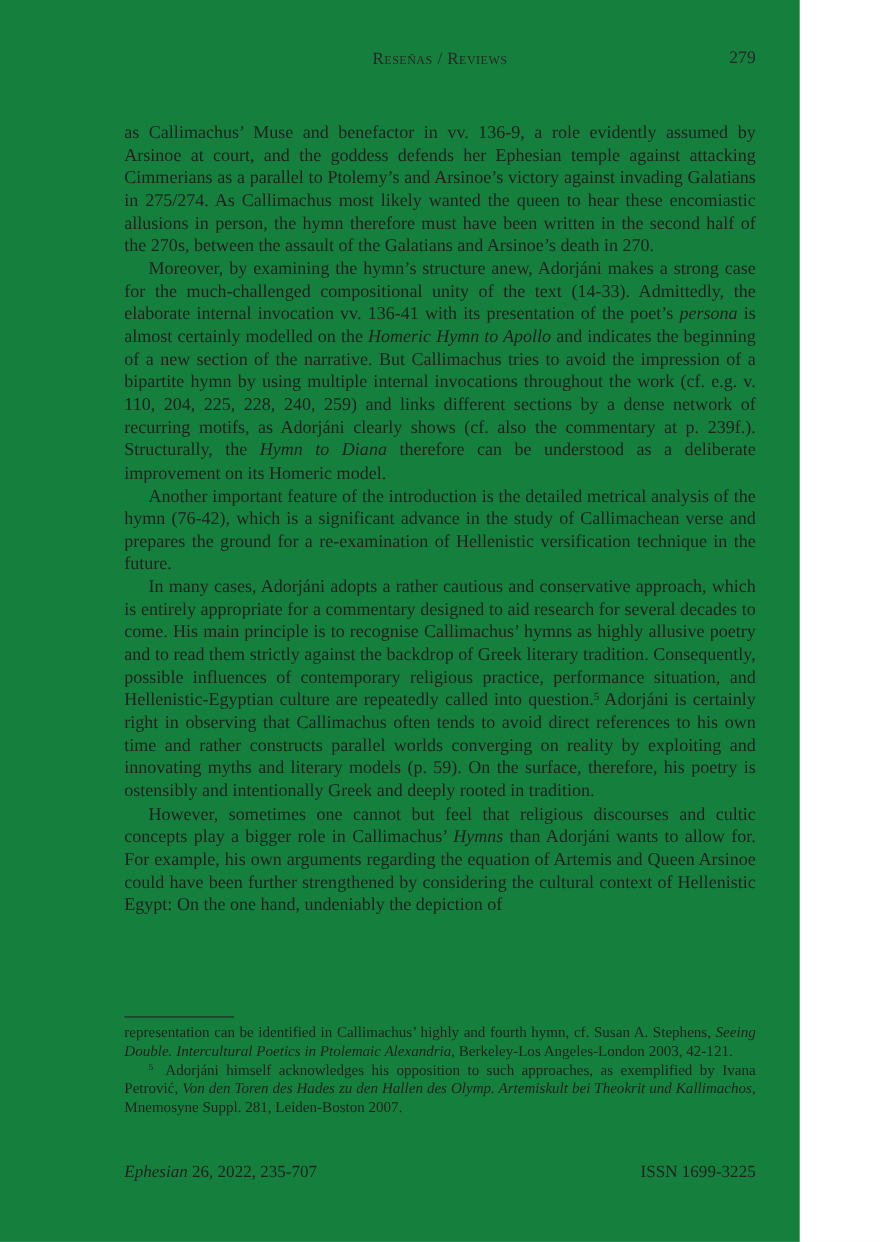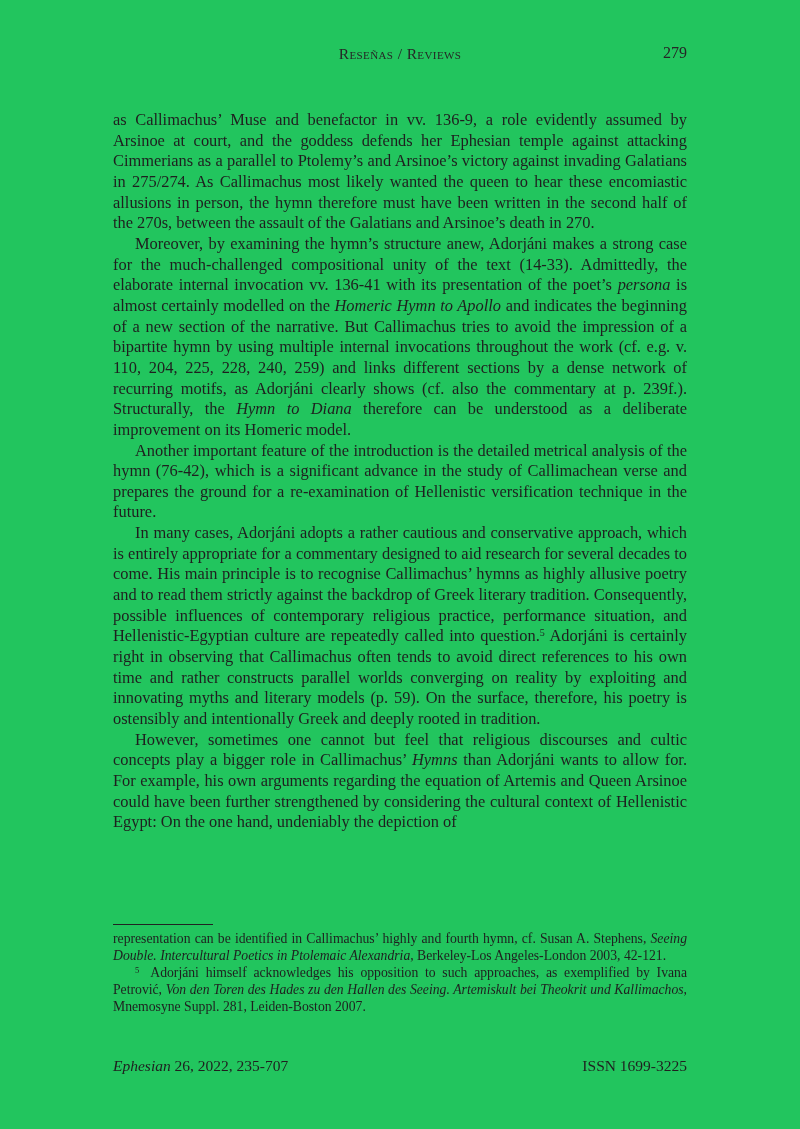--- a/index.html
+++ b/index.html
@@ -9,23 +9,23 @@
   }
   body {
     width: 800px;
     height: 1129px;
     font-family: "Liberation Serif", serif;
     color: #1f1f1f;
     overflow: hidden;
   }
   .page {
     position: relative;
-    width: 800px;
+    width: 727px;
     height: 1129px;
-    background: #22c55e;
+    background: #15803d;
   }
   
   .header {
     position: absolute;
     top: 45px;
     left: 113px;
     width: 574px;
     height: 20px;
   }
   .running-head {
@@ -126,21 +126,21 @@
       <p class="para indent"><span>Moreover, by examining the hymn’s structure anew, Adorjáni makes a strong case for the much-challenged compositional unity of the text (14-33). Admittedly, the elaborate internal invocation vv. 136-41 with its presentation of the poet’s </span><i>persona</i><span> is almost certainly modelled on the </span><i>Homeric Hymn to Apollo</i><span> and indicates the beginning of a new section of the narrative. But Callimachus tries to avoid the impression of a bipartite hymn by using multiple internal invocations throughout the work (cf. e.g. v. 110, 204, 225, 228, 240, 259) and links different sections by a dense network of recurring motifs, as Adorjáni clearly shows (cf. also the commentary at p. 239f.). Structurally, the </span><i>Hymn to Diana</i><span> therefore can be understood as a deliberate improvement on its Homeric model.</span></p>
       <p class="para indent"><span>Another important feature of the introduction is the detailed metrical analysis of the hymn (76-42), which is a significant advance in the study of Callimachean verse and prepares the ground for a re-examination of Hellenistic versification technique in the future.</span></p>
       <p class="para indent"><span>In many cases, Adorjáni adopts a rather cautious and conservative approach, which is entirely appropriate for a commentary designed to aid research for several decades to come. His main principle is to recognise Callimachus’ hymns as highly allusive poetry and to read them strictly against the backdrop of Greek literary tradition. Consequently, possible influences of contemporary religious practice, performance situation, and Hellenistic-Egyptian culture are repeatedly called into question.</span><sup>5</sup><span> Adorjáni is certainly right in observing that Callimachus often tends to avoid direct references to his own time and rather constructs parallel worlds converging on reality by exploiting and innovating myths and literary models (p. 59). On the surface, therefore, his poetry is ostensibly and intentionally Greek and deeply rooted in tradition.</span></p>
       <p class="para indent"><span>However, sometimes one cannot but feel that religious discourses and cultic concepts play a bigger role in Callimachus’ </span><i>Hymns</i><span> than Adorjáni wants to allow for. For example, his own arguments regarding the equation of Artemis and Queen Arsinoe could have been further strengthened by considering the cultural context of Hellenistic Egypt: On the one hand, undeniably the depiction of</span></p>
     </div>
 
   <div class="footnote-rule"></div>
 
   <div class="footnotes" id="footnote-list">
       <p class="footnote"><span>representation can be identified in Callimachus’ highly and fourth hymn, cf. Susan A. Stephens, </span><i>Seeing Double. Intercultural Poetics in Ptolemaic Alexandria</i><span>, Berkeley-Los Angeles-London 2003, 42-121.</span></p>
-      <p class="footnote indent"><sup>5</sup><span>Adorjáni himself acknowledges his opposition to such approaches, as exemplified by Ivana Petrović, </span><i>Von den Toren des Hades zu den Hallen des Seeing. Artemiskult bei Theokrit und Kallimachos</i><span>, Mnemosyne Suppl. 281, Leiden-Boston 2007.</span></p>
+      <p class="footnote indent"><sup>5</sup><span>Adorjáni himself acknowledges his opposition to such approaches, as exemplified by Ivana Petrović, </span><i>Von den Toren des Hades zu den Hallen des Olymp. Artemiskult bei Theokrit und Kallimachos</i><span>, Mnemosyne Suppl. 281, Leiden-Boston 2007.</span></p>
     </div>
 
   <div class="footer">
     <span class="footer-left"><i>Ephesian</i><span> 26, 2022, 235-707</span></span>
     <span class="footer-right">ISSN 1699-3225</span>
   </div>
 
 </div>
 
 </body></html>

